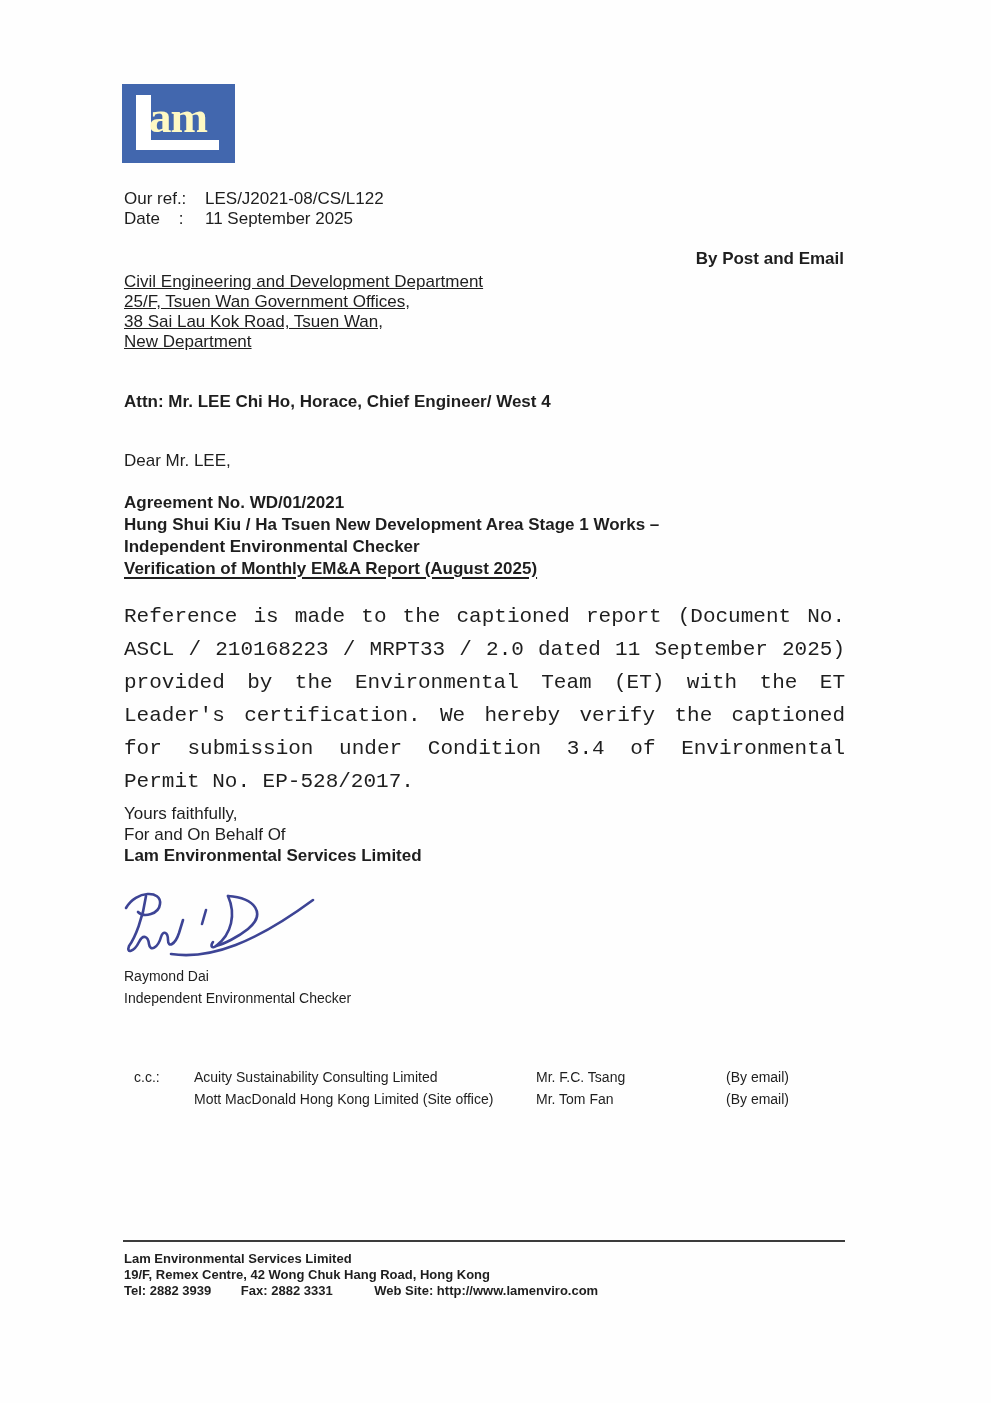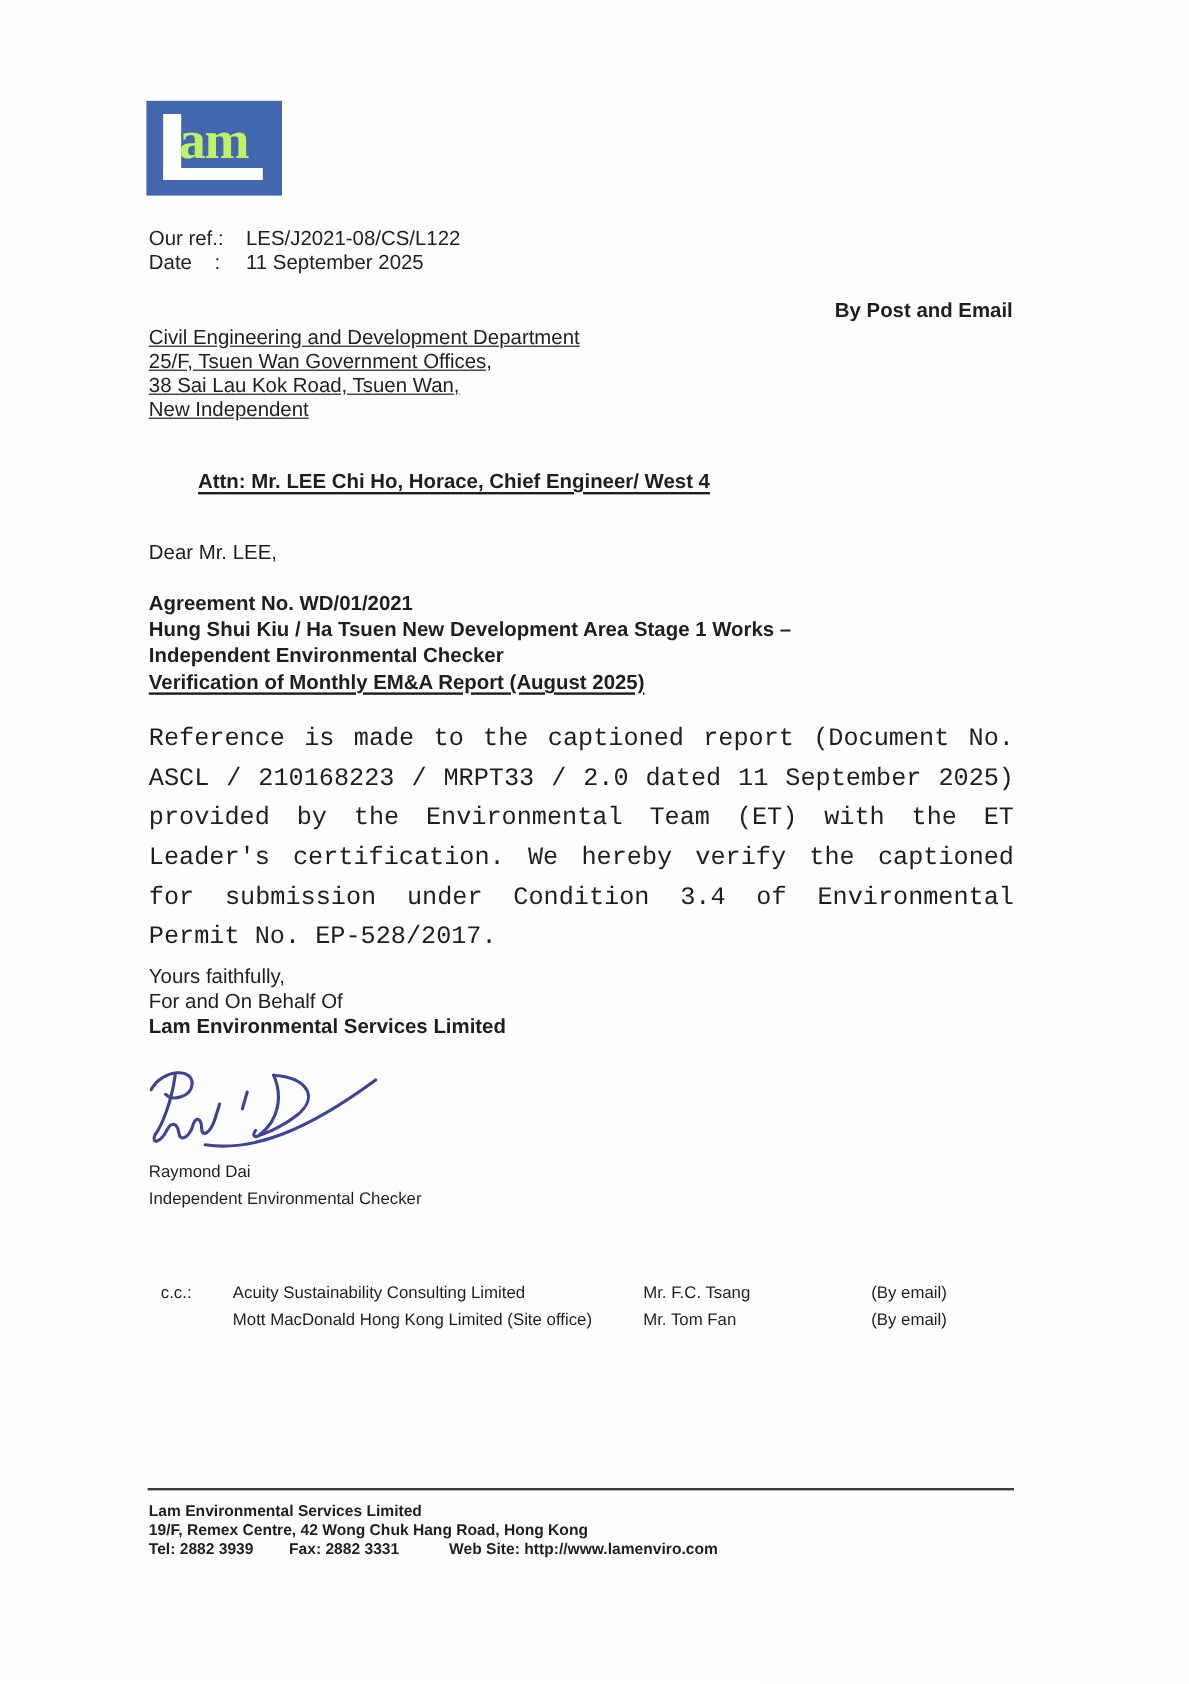--- a/index.html
+++ b/index.html
@@ -23,21 +23,21 @@
   
   .refblock{position:absolute;left:124px;top:189px;font-size:17px;line-height:19.5px;}
   .refrow{display:flex;}
   .reflabel{display:inline-block;width:81px;white-space:pre;}
   
   .bypost{position:absolute;left:124px;top:249px;width:720px;text-align:right;font-weight:bold;font-size:17px;}
   
   .address{position:absolute;left:124px;top:272px;font-size:17px;line-height:20px;text-decoration:underline;}
   .attn{
     position:absolute;left:124px;top:392px;font-size:17px;font-weight:bold;
-    text-decoration:underline;text-decoration-thickness:2px;text-underline-offset:3px;margin-left:41px;
+    text-decoration-thickness:2px;text-underline-offset:3px;
   }
   .salutation{position:absolute;left:124px;top:451px;font-size:17px;}
   
   .subject{position:absolute;left:124px;top:492px;font-size:17px;font-weight:bold;line-height:22px;}
   .subject .ul{text-decoration:underline;text-decoration-thickness:2px;text-underline-offset:3px;}
   
   .body-par{
     position:absolute;left:124px;top:600px;width:721px;
     font-size:21px;line-height:33px;text-align:justify;font-family:Liberation Mono, monospace;
   }
@@ -61,41 +61,41 @@
   .footer-contacts .fax{margin-right:38px;}
 </style>
 </head>
 <body>
 
 <div class="page" style="color: rgb(30, 30, 30);">
 
   <div class="logo" style="background: rgb(66, 103, 174);">
     <div class="logo-stem" style="background: rgb(255, 255, 255);"></div>
     <div class="logo-foot" style="background: rgb(255, 255, 255);"></div>
-    <div class="logo-am" style="color: #bef264;">am</div>
+    <div class="logo-am" style="color: #fef9c3;">am</div>
   </div>
 
   <div class="refblock">
     <div class="refrow">
       <span class="reflabel">Our ref.:</span>
       <span>LES/J2021-08/CS/L122</span>
     </div>
     <div class="refrow">
       <span class="reflabel">Date    :</span>
       <span>11 September 2025</span>
     </div>
   </div>
 
   <div class="bypost">By Post and Email</div>
 
   <div class="address">
     <div>Civil Engineering and Development Department</div>
     <div>25/F, Tsuen Wan Government Offices,</div>
     <div>38 Sai Lau Kok Road, Tsuen Wan,</div>
-    <div>New Independent</div>
+    <div>New Department</div>
   </div>
 
   <div class="attn">Attn: Mr. LEE Chi Ho, Horace, Chief Engineer/ West 4</div>
 
   <div class="salutation">Dear Mr. LEE,</div>
 
   <div class="subject">
     <div>Agreement No. WD/01/2021</div>
     <div>Hung Shui Kiu / Ha Tsuen New Development Area Stage 1 Works –</div>
     <div>Independent Environmental Checker</div>

